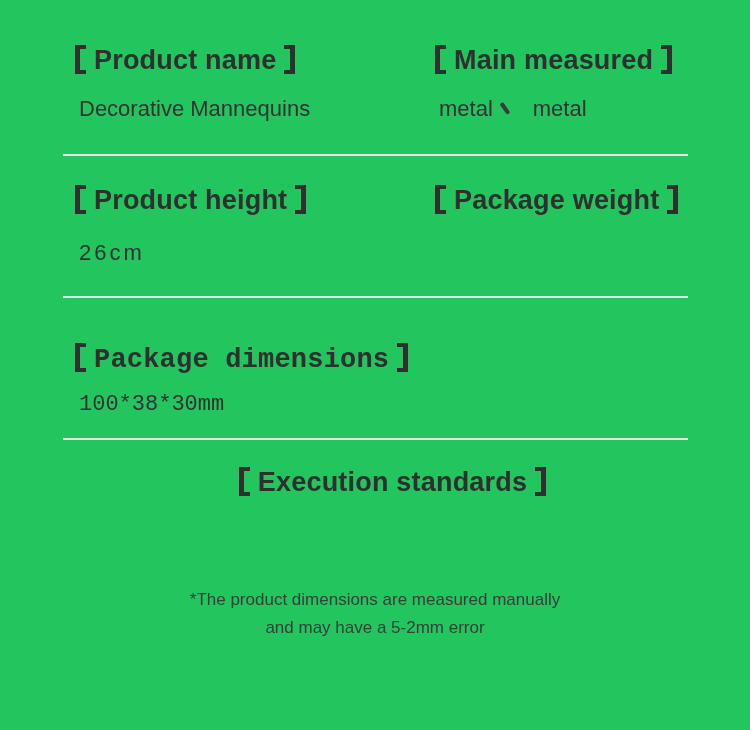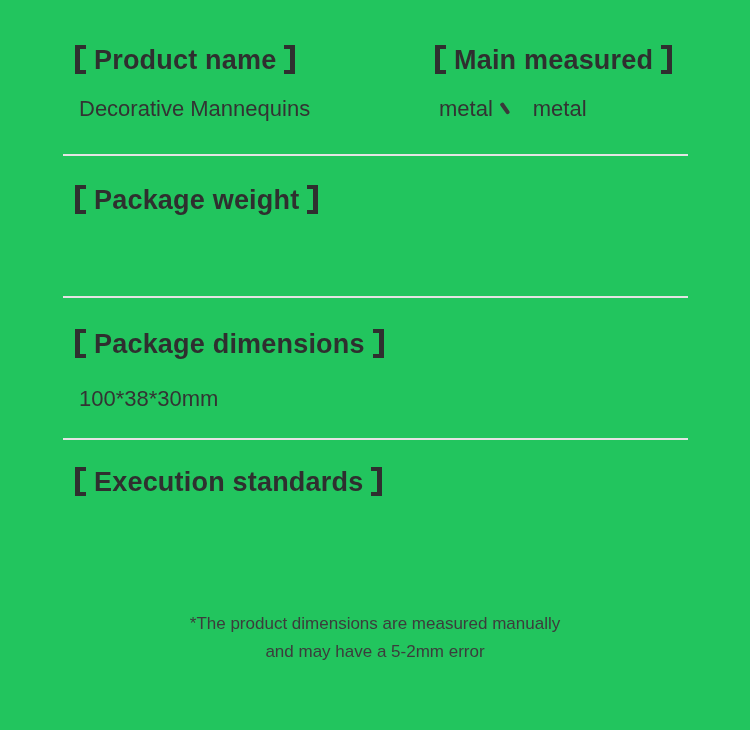--- a/index.html
+++ b/index.html
@@ -13,42 +13,42 @@
     color: #333333;
   }
   .row {
     box-sizing: border-box;
     padding-left: 75px;
     padding-right: 40px;
   }
   .grid { display: grid; grid-template-columns: 360px auto; }
   .sec1 { height: 154px; padding-top: 42px; }
   .sec2 { height: 140px; padding-top: 26px; }
-  .sec3 { height: 140px; padding-top: 28px; }
-  .sec4 { height: 120px; padding-top: 24px; }
+  .sec3 { height: 140px; padding-top: 44px; font-family: Liberation Mono, monospace; }
+  .sec4 { height: 120px; padding-top: 24px; text-align: center; }
 
   .hdr {
     margin: 0;
     font-size: 27px;
     font-weight: bold;
     line-height: 36px;
     color: #2f2f2f;
     letter-spacing: 0.2px;
     white-space: nowrap;
   }
   .val {
     margin: 20px 0 0 0;
     padding-left: 4px;
     font-size: 22px;
     line-height: 30px;
     color: #333333;
     white-space: nowrap;
   }
   .sec1 .val { margin-top: 16px; }
-  .sec3 .val, .sec4 .val { margin-top: 22px; }
+  .sec3 .val, .sec4 .val { margin-top: 12px; }
   .spaced { letter-spacing: 3px; }
 
   
   .bracket {
     display: inline-block;
     width: 11px;
     height: 29px;
     box-sizing: border-box;
     vertical-align: -5px;
   }
@@ -85,21 +85,21 @@
     transform: rotate(-35deg);
   }
 
   .divider {
     height: 2px;
     background: #e4e4e4;
     margin: 0 62px 0 63px;
   }
 
   .footnote {
-    margin-top: 50px;
+    margin-top: 26px;
     text-align: center;
     font-size: 17px;
     line-height: 28px;
     color: #3c3c3c;
   }
 </style>
 </head>
 <body>
 
 <div class="page">
@@ -111,20 +111,24 @@
     </div>
     <div class="cell">
       <h2 class="hdr"><span class="bracket open"></span><span>Main measured</span><span class="bracket close"></span></h2>
       <p class="val"><span>metal</span><span class="cjk-comma"></span><span>metal</span></p>
     </div>
   </section>
 
   <div class="divider"></div>
 
   <section class="row grid sec2">
+    <div class="cell">
+      <h2 class="hdr"><span class="bracket open"></span><span>Product height</span><span class="bracket close"></span></h2>
+      <p class="val spaced">26cm</p>
+    </div>
     <div class="cell">
       <h2 class="hdr"><span class="bracket open"></span><span>Package weight</span><span class="bracket close"></span></h2>
     </div>
   </section>
 
   <div class="divider"></div>
 
   <section class="row sec3">
     <div class="cell">
       <h2 class="hdr"><span class="bracket open"></span><span>Package dimensions</span><span class="bracket close"></span></h2>

